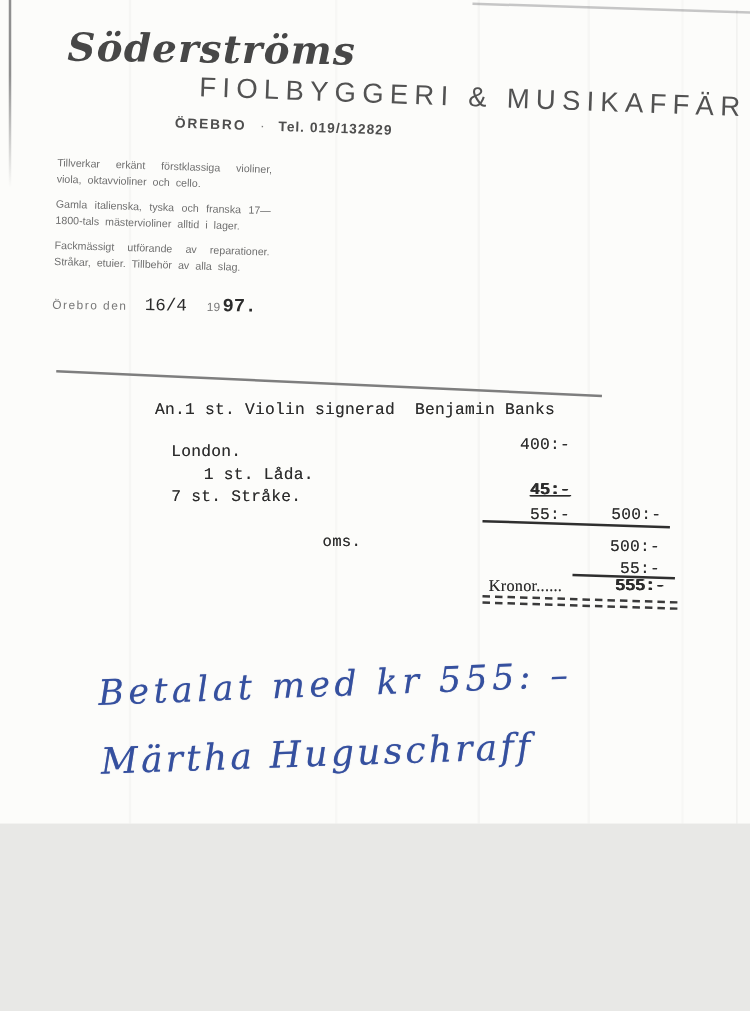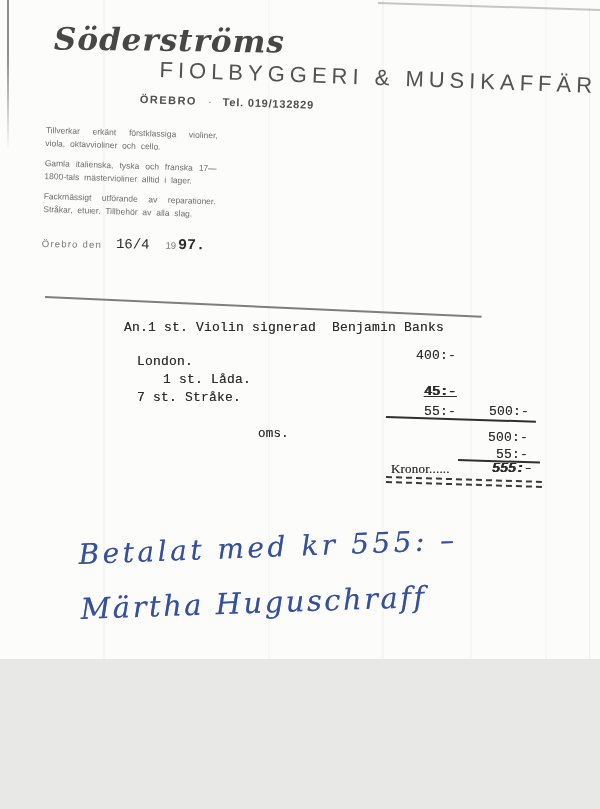--- a/index.html
+++ b/index.html
@@ -126,21 +126,21 @@
   <div class="typed" style="left:489px;top:404px;">500:-</div>
 
   <div class="rule" style="left:386px;top:416px;width:150px;transform:rotate(1.8deg);"></div>
 
   <div class="typed" style="left:488px;top:430px;">500:-</div>
   <div class="typed" style="left:496px;top:447px;">55:-</div>
 
   <div class="rule" style="left:458px;top:459px;width:82px;transform:rotate(1.8deg);"></div>
 
   <div class="typed" style="left:391px;top:461px;font-family:Liberation Serif, serif;">Kronor......</div>
-  <div class="typed overstruck" style="left:492px;top:461px;font-style:italic;">555:-</div>
+  <div class="typed overstruck" style="left:492px;top:461px;">555:-</div>
 
   <div class="dashed" style="left:386px;top:476px;width:156px;transform:rotate(1.8deg);"></div>
   <div class="dashed" style="left:386px;top:481px;width:156px;transform:rotate(1.8deg);"></div>
 
   <div class="hand note">Betalat med kr 555: –</div>
   <div class="hand sig">Märtha Huguschraff</div>
 
 </div>
 
 </body></html>

